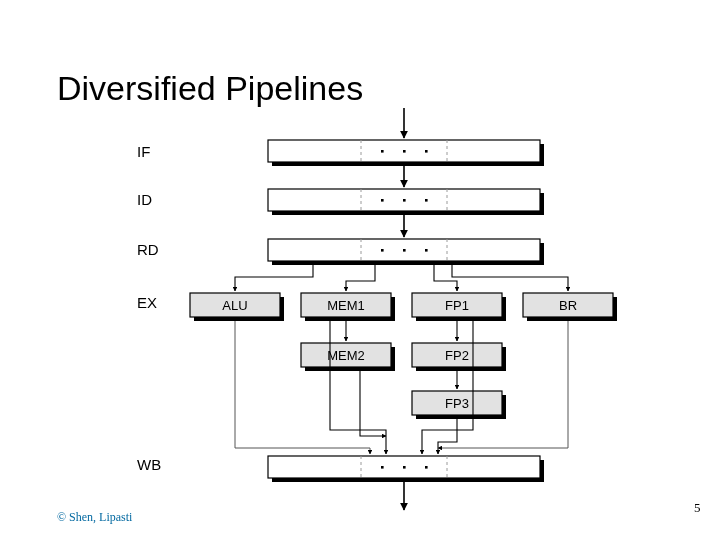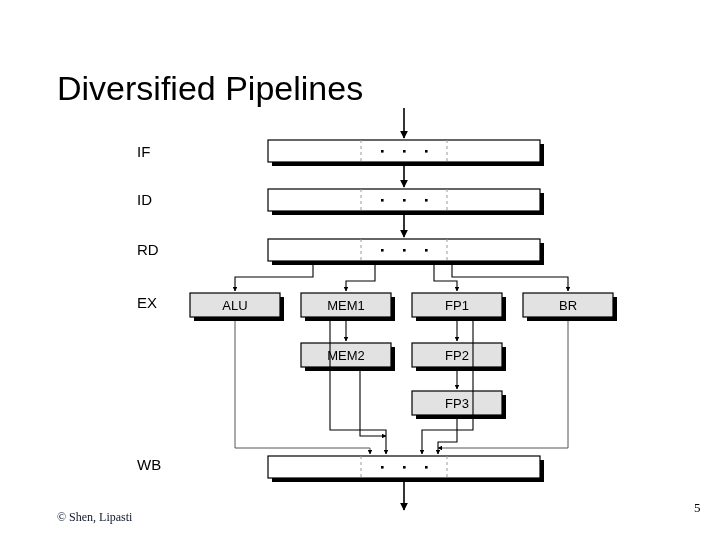--- a/index.html
+++ b/index.html
@@ -33,21 +33,21 @@
     letter-spacing: 0px;
     white-space: nowrap;
     line-height: 40px;
   }
   #footer-credit {
     position: absolute;
     left: 57px;
     top: 510px;
     font-family: "Liberation Serif", serif;
     font-size: 12px;
-    color: #0f172a;
+    color: #0369a1;
     white-space: nowrap;
   }
   #page-number {
     position: absolute;
     left: 694px;
     top: 500px;
     font-family: "Liberation Serif", serif;
     font-size: 13px;
     color: #000000;
   }

